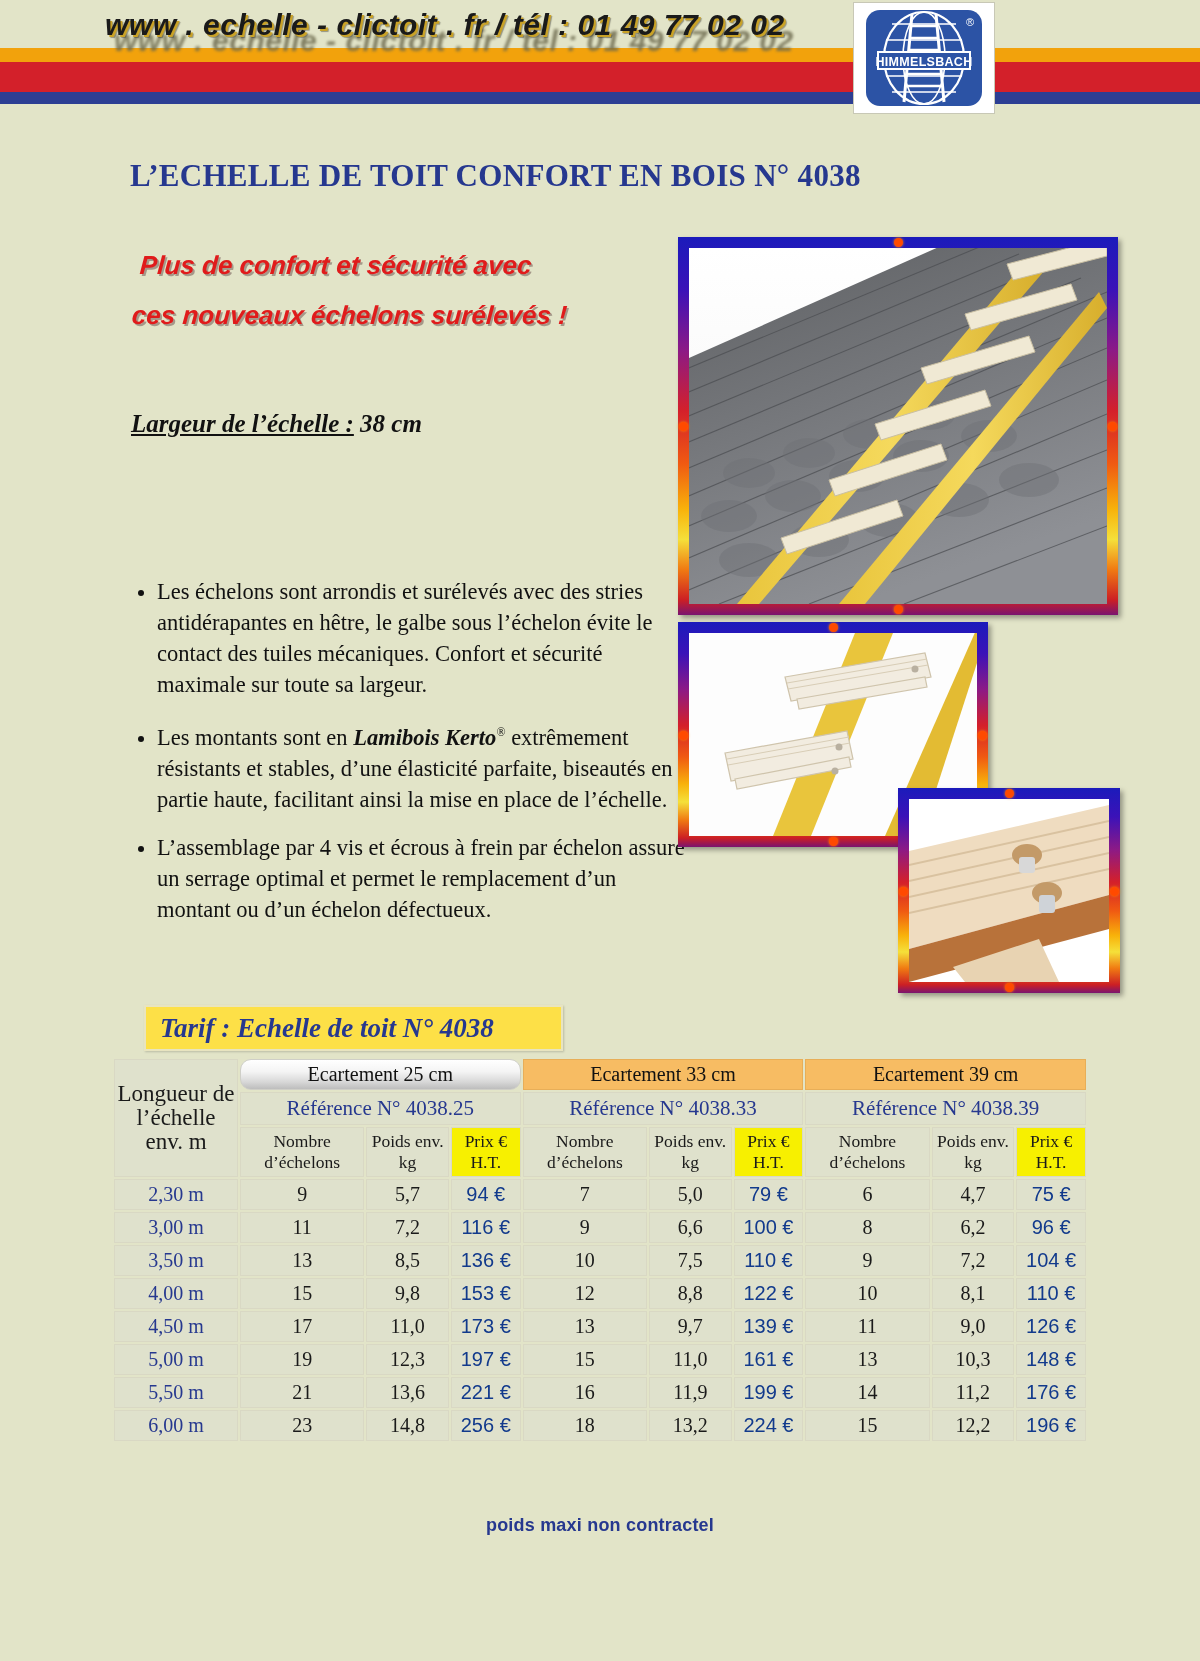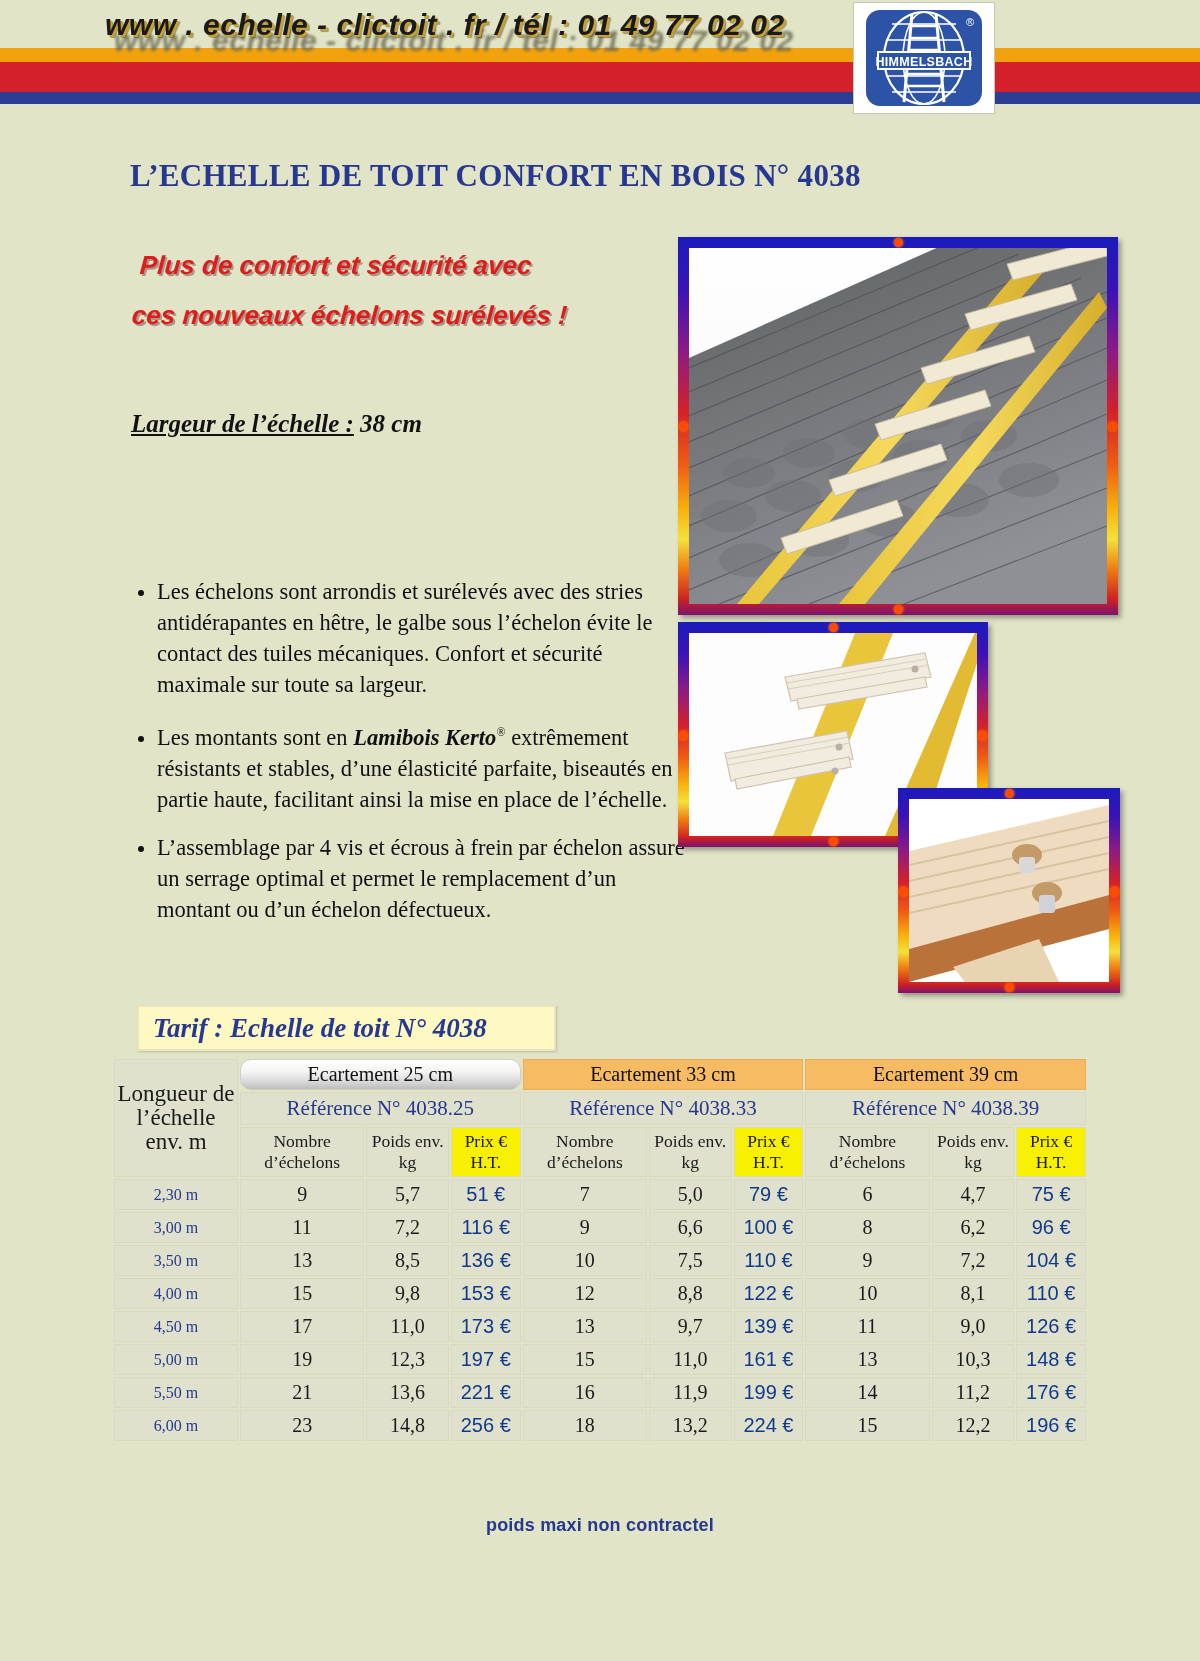--- a/index.html
+++ b/index.html
@@ -81,22 +81,22 @@
   .dot.b{bottom:1px;left:50%;margin-left:-4px;}
   .dot.l{left:1px;top:50%;margin-top:-4px;}
   .dot.r{right:1px;top:50%;margin-top:-4px;}
 
   #photo-roof{left:678px;top:237px;width:440px;height:378px;}
   #photo-rungs{left:678px;top:622px;width:310px;height:225px;}
   #photo-detail{left:898px;top:788px;width:222px;height:205px;}
 
   
   .tarif-banner{
-    position:absolute;left:137px;top:1005px;width:415px;height:42px;
-    background:#fef9c3;border:2px solid #e8e4c0;
+    position:absolute;left:144px;top:1005px;width:415px;height:42px;
+    background:#fde047;border:2px solid #e8e4c0;
     display:flex;align-items:center;
     box-shadow:1px 1px 2px rgba(0,0,0,.18);
   }
   .tarif-banner span{
     margin-left:14px;font-size:27px;font-weight:bold;font-style:italic;color:#26388f;
   }
 
   
   table.tarif{
     position:absolute;left:112px;top:1057px;width:976px;
@@ -117,21 +117,21 @@
   .hdr-ec.orange{background:#f7bc63;border:1px solid #e8ae58;}
   .hdr-ref{
     background:#dfe7d4;color:#26388f;font-weight:bold;font-size:21px;padding:4px 2px;
   }
   .hdr-long{
     background:#fdf0a8;font-weight:bold;font-size:23px;line-height:24px;
     text-align:left;padding-left:10px;width:118px;
   }
   .sub-h{background:#fdf0a8;font-weight:bold;font-size:17.5px;line-height:21px;padding:5px 2px;}
   .sub-h.price{background:#f7f000;}
-  .cell-len{font-weight:bold;font-size:16px;color:#26388f;background:#dfe1cc;}
+  .cell-len{font-weight:bold;font-size:20px;color:#26388f;background:#dfe1cc;}
   .cell-num{font-size:20px;}
   .cell-price{
     background:#f7f000;font-weight:bold;font-size:20px;color:#123a8c;
     font-family:"Liberation Sans", sans-serif;
   }
   .footnote{
     position:absolute;left:0;top:1515px;width:1200px;text-align:center;
     font-family:"Liberation Sans", sans-serif;
     font-weight:bold;font-size:18px;color:#26388f;letter-spacing:.2px;
   }
@@ -344,21 +344,21 @@
       <td class="sub-h">Nombre d’échelons</td>
       <td class="sub-h">Poids env. kg</td>
       <td class="sub-h price">Prix € H.T.</td>
     </tr>
   </thead>
   <tbody id="tarif-body">
       <tr>
         <td class="cell-len">2,30 m</td>
         <td class="cell-num">9</td>
         <td class="cell-num">5,7</td>
-        <td class="cell-price">51 €</td>
+        <td class="cell-price">94 €</td>
         <td class="cell-num">7</td>
         <td class="cell-num">5,0</td>
         <td class="cell-price">79 €</td>
         <td class="cell-num">6</td>
         <td class="cell-num">4,7</td>
         <td class="cell-price">75 €</td>
       </tr>
       <tr>
         <td class="cell-len">3,00 m</td>
         <td class="cell-num">11</td>

